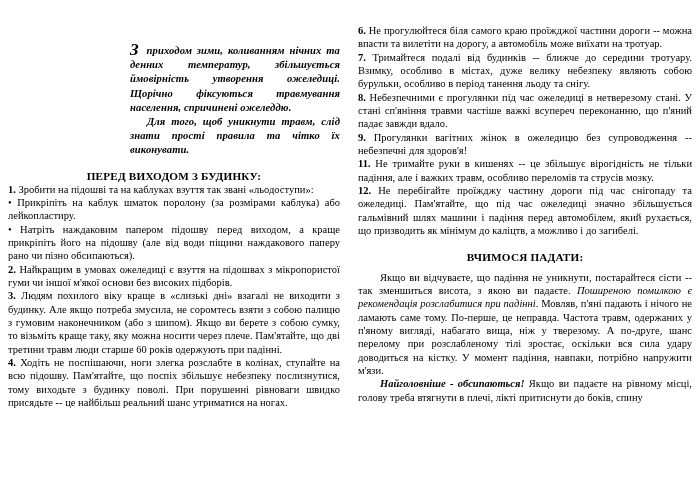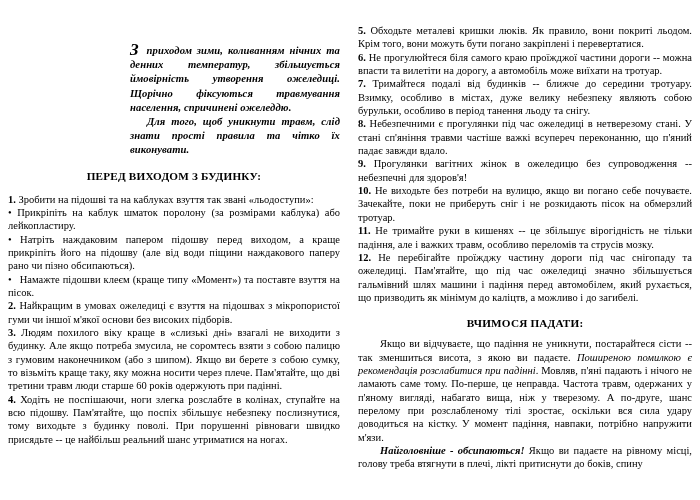--- a/index.html
+++ b/index.html
@@ -71,21 +71,21 @@
     padding-right: 3px;
     vertical-align: -1px;
   }
 
   
   h2.section-title {
     font-size: 11.2px;
     font-weight: bold;
     font-style: normal;
     text-align: center;
-    margin: 12px 0 11px 0;
+    margin: 12px 0 1px 0;
     letter-spacing: 0.2px;
   }
   h2.section-title.falling {
     margin: 13px 0 8px 0;
   }
 
   
   .body-text {
     font-size: 10.5px;
     line-height: 13.35px;
@@ -139,46 +139,43 @@
 
       <div class="body-text">
 
         <p class="item"><span class="num">1.</span><span> Зробити на підошві та на каблуках взуття так звані «льодоступи»:</span></p>
 
         <p class="bullet"><span class="mark">•</span><span> Прикріпіть на каблук шматок поролону (за розмірами каблука) або лейкопластиру.</span></p>
 
 
         <p class="bullet"><span class="mark">•</span><span> Натріть наждаковим папером підошву перед виходом, а краще прикріпіть його на підошву (але від води піщини наждакового паперу рано чи пізно обсипаються).</span></p>
 
-        <p class="bullet wide"><span class="mark">•</span><span>Намажте підошви клеєм (краще типу «Момент») та поставте взуття на пісок.</span></p>
 
         <p class="item"><span class="num">2.</span><span> Найкращим в умовах ожеледиці є взуття на підошвах з мікропористої гуми чи іншої м'якої основи без високих підборів.</span></p>
 
         <p class="item"><span class="num">3.</span><span> Людям похилого віку краще в «слизькі дні» взагалі не виходити з будинку. Але якщо потреба змусила, не соромтесь взяти з собою палицю з гумовим наконечником (або з шипом). Якщо ви берете з собою сумку, то візьміть краще таку, яку можна носити через плече. Пам'ятайте, що дві третини травм люди старше 60 років одержують при падінні.</span></p>
 
         <p class="item"><span class="num">4.</span><span> Ходіть не поспішаючи, ноги злегка розслабте в колінах, ступайте на всю підошву. Пам'ятайте, що поспіх збільшує небезпеку послизнутися, тому виходьте з будинку поволі. При порушенні рівноваги швидко присядьте -- це найбільш реальний шанс утриматися на ногах.</span></p>
 
       </div>
     </div>
 
     <div class="col col-right">
 
       <div class="body-text">
 
-        <p class="item"><span class="num">5.</span><span> Обходьте металеві кришки люків. Як правило, вони покриті льодом. Крім того, вони можуть бути погано закріплені і перевертатися.</span></p>
 
         <p class="item"><span class="num">6.</span><span> Не прогулюйтеся біля самого краю проїжджої частини дороги -- можна впасти та вилетіти на дорогу, а автомобіль може виїхати на тротуар.</span></p>
 
         <p class="item"><span class="num">7.</span><span> Тримайтеся подалі від будинків -- ближче до середини тротуару. Взимку, особливо в містах, дуже велику небезпеку являють собою бурульки, особливо в період танення льоду та снігу.</span></p>
 
         <p class="item"><span class="num">8.</span><span> Небезпечними є прогулянки під час ожеледиці в нетверезому стані. У стані сп'яніння травми частіше важкі всупереч переконанню, що п'яний падає завжди вдало.</span></p>
 
         <p class="item"><span class="num">9.</span><span> Прогулянки вагітних жінок в ожеледицю без супроводження -- небезпечні для здоров'я!</span></p>
 
-        <p class="item"><span class="num">10.</span><span> Не виходьте без потреби на вулицю, якщо ви погано себе почуваєте. Зачекайте, поки не приберуть сніг і не розкидають пісок на обмерзлий тротуар.</span></p>
 
         <p class="item"><span class="num">11.</span><span> Не тримайте руки в кишенях -- це збільшує вірогідність не тільки падіння, але і важких травм, особливо переломів та струсів мозку.</span></p>
 
         <p class="item"><span class="num">12.</span><span> Не перебігайте проїжджу частину дороги під час снігопаду та ожеледиці. Пам'ятайте, що під час ожеледиці значно збільшується гальмівний шлях машини і падіння перед автомобілем, який рухається,  що призводить як мінімум до каліцтв, а можливо і до загибелі.</span></p>
 
       </div>
 
       <h2 class="section-title falling">ВЧИМОСЯ ПАДАТИ:</h2>
 
       <div class="body-text">

